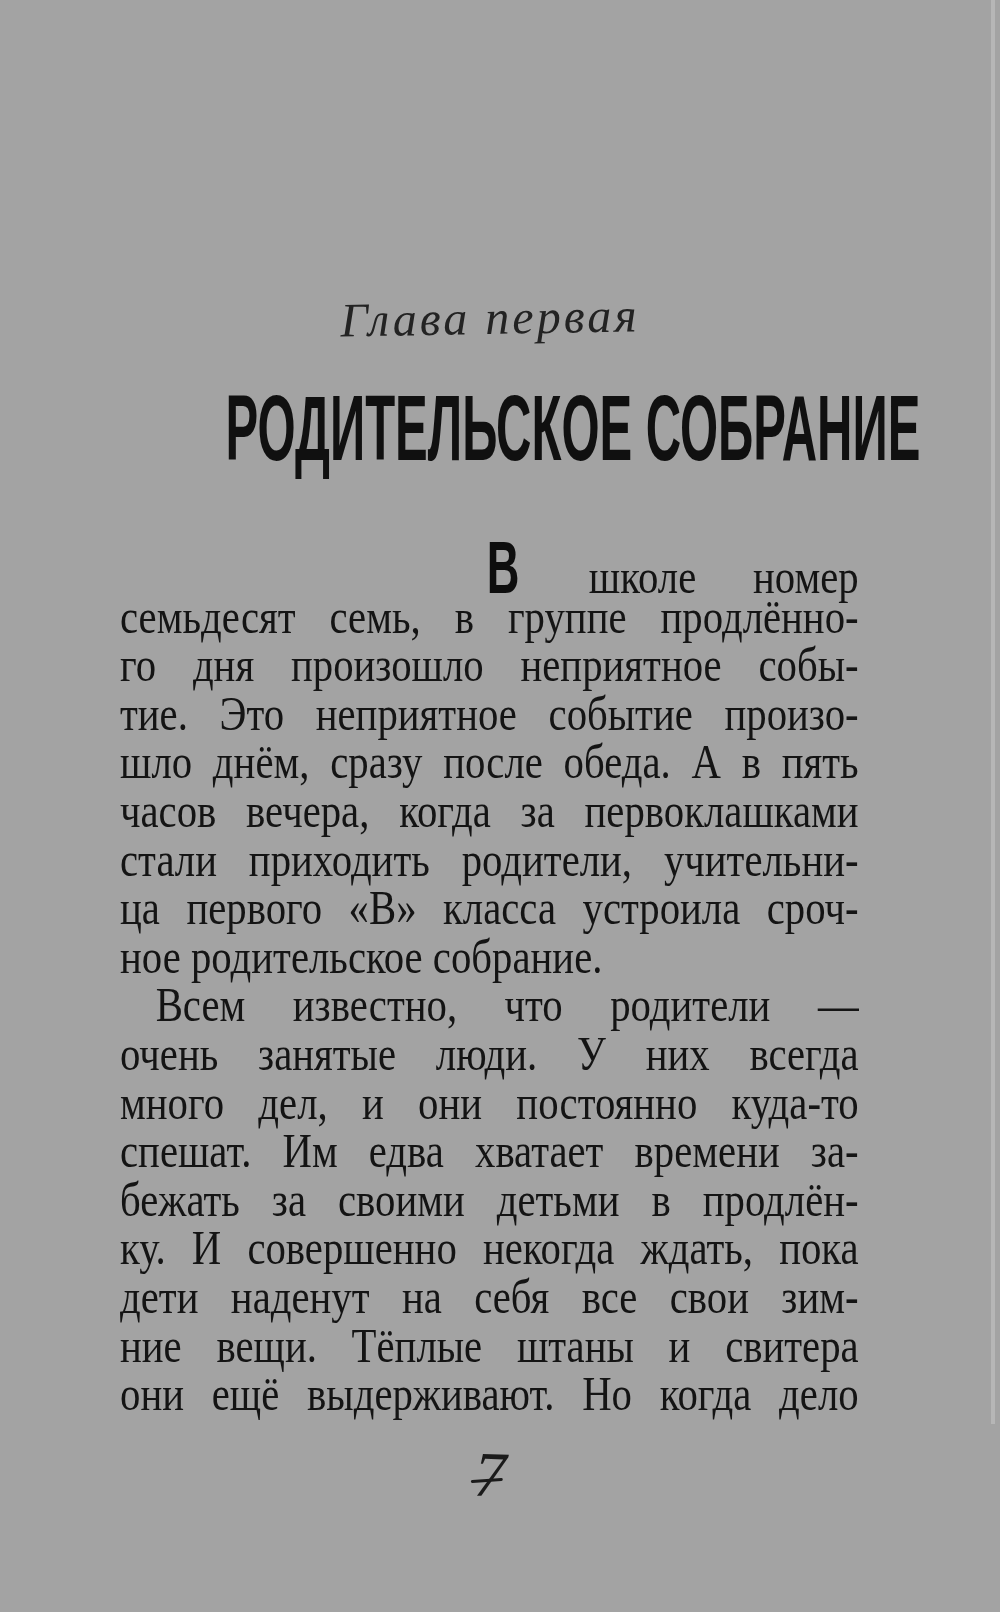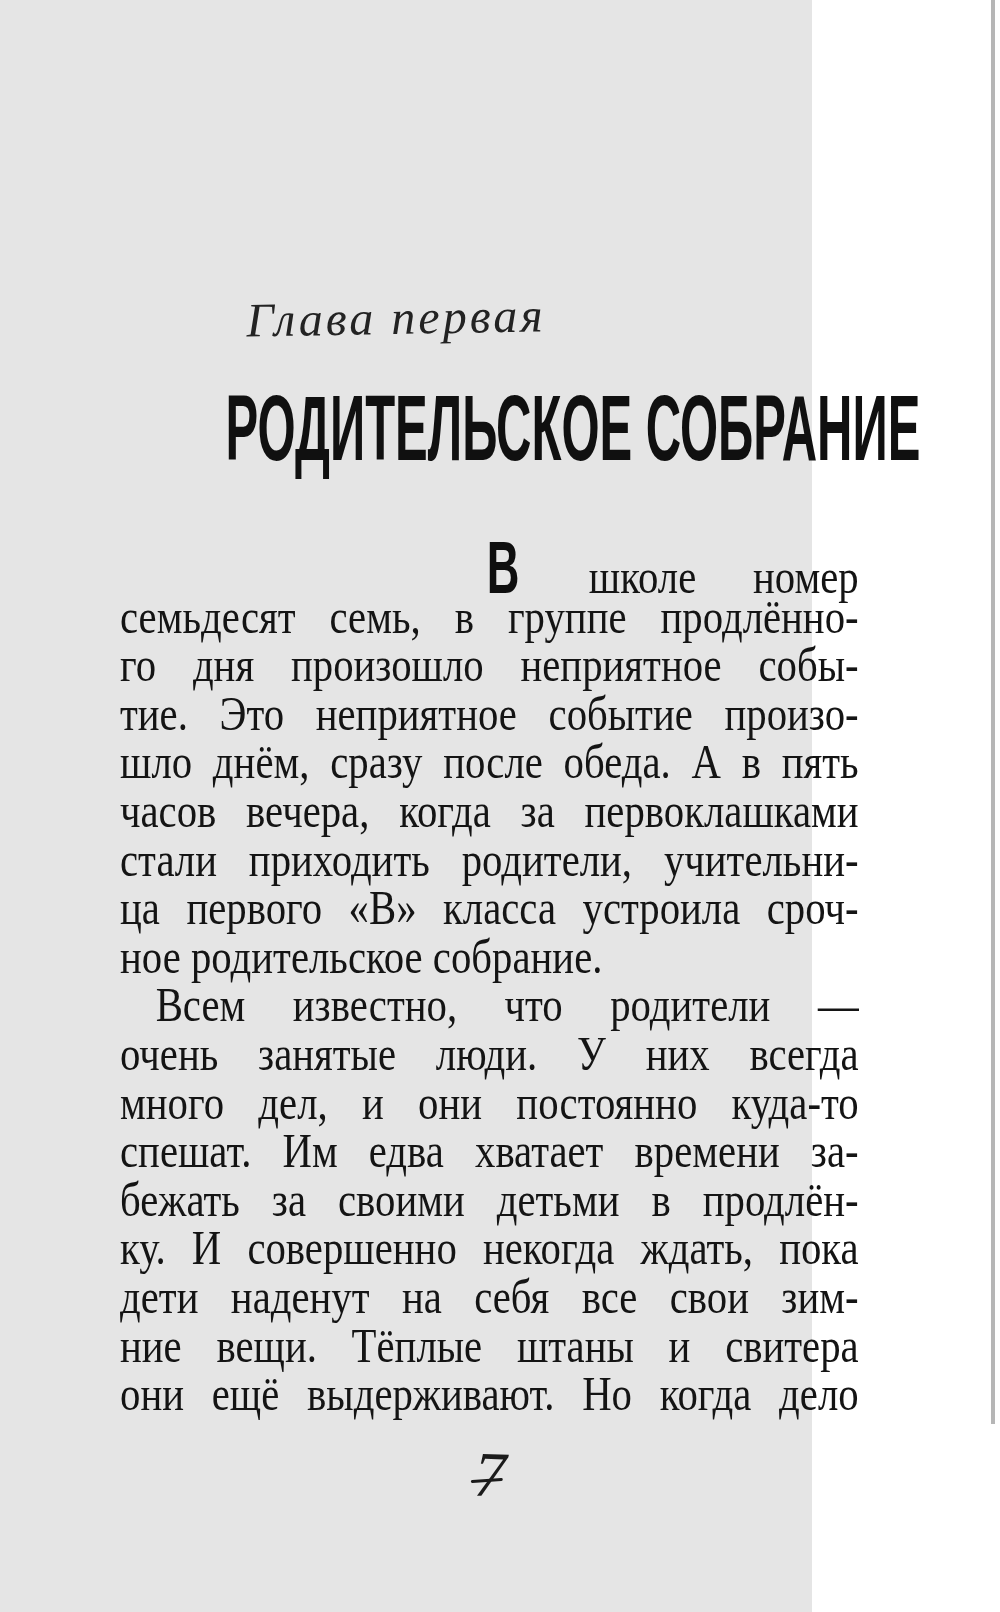--- a/index.html
+++ b/index.html
@@ -5,23 +5,23 @@
   html, body {
     margin: 0;
     padding: 0;
     width: 1000px;
     height: 1612px;
     overflow: hidden;
     background: #ffffff;
   }
   .scan {
     position: relative;
-    width: 812px;
+    width: 1000px;
     height: 1612px;
-    background: #e5e5e5;
+    background: #a3a3a3;
     font-family: "Liberation Serif", serif;
     color: #161616;
     text-decoration: underline;
   }
   
   .chapter-label {
     position: absolute;
     left: 0;
     right: 20px;
     top: 290px;

